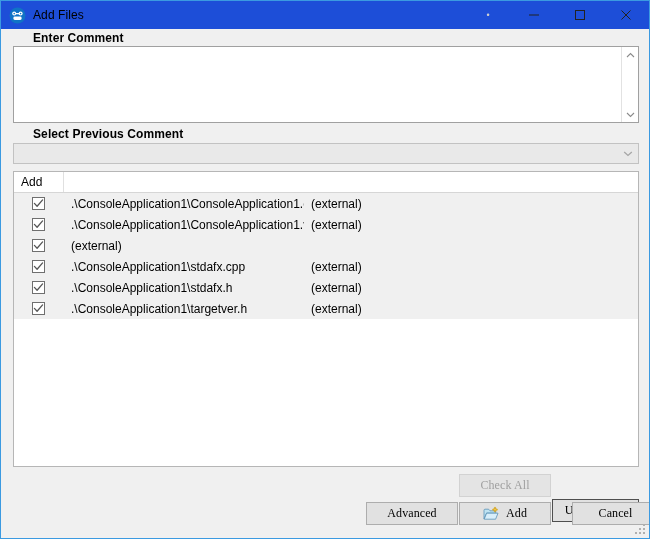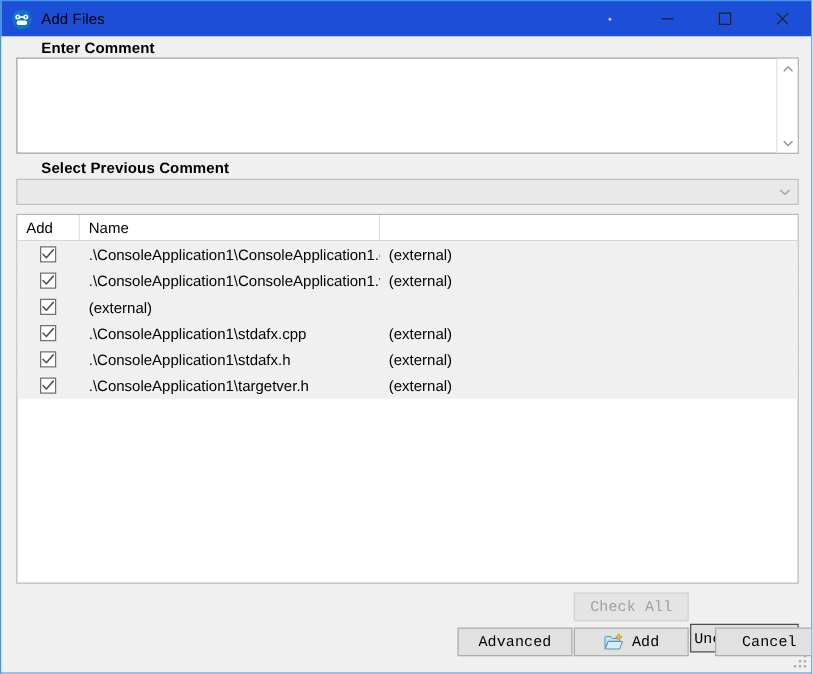--- a/index.html
+++ b/index.html
@@ -227,21 +227,21 @@
   }
   .chk svg { display: block; }
 
   
   .btn {
     position: absolute;
     box-sizing: border-box;
     height: 23px;
     background: #e1e1e1;
     border: 1px solid #adadad;
-    font-family: Liberation Mono, monospace;
+    font-family: Liberation Serif, serif;
     font-size: 12px;
     color: #000;
     display: flex;
     align-items: center;
     justify-content: center;
     padding: 0;
     letter-spacing: 0.1px;
     text-align: center;
   }
   .btn.disabled {
@@ -337,21 +337,20 @@
     <div class="combo-arrow">
       <svg width="10" height="7" viewBox="0 0 10 7">
           <path d="M1.2 2 L5 5.4 L8.8 2" stroke="#a6a6a6" stroke-width="1.3" fill="none"></path>
         </svg>
     </div>
   </div>
 
   <div class="filelist">
     <div class="fl-header">
       <div class="th col-add">Add</div>
-      <div class="th col-name">Name</div>
     </div>
     <div class="fl-rows" id="rows-container">
         <div class="fl-row">
           <div class="cell col-add">
             <span class="chk">
               <svg width="11" height="11" viewBox="0 0 11 11">
                 <path d="M1.4 5.4 L4.1 8.2 L9.6 1.9" stroke="#555555" stroke-width="1.3" fill="none" stroke-linecap="round" stroke-linejoin="round"></path>
               </svg>
             </span>
           </div>

